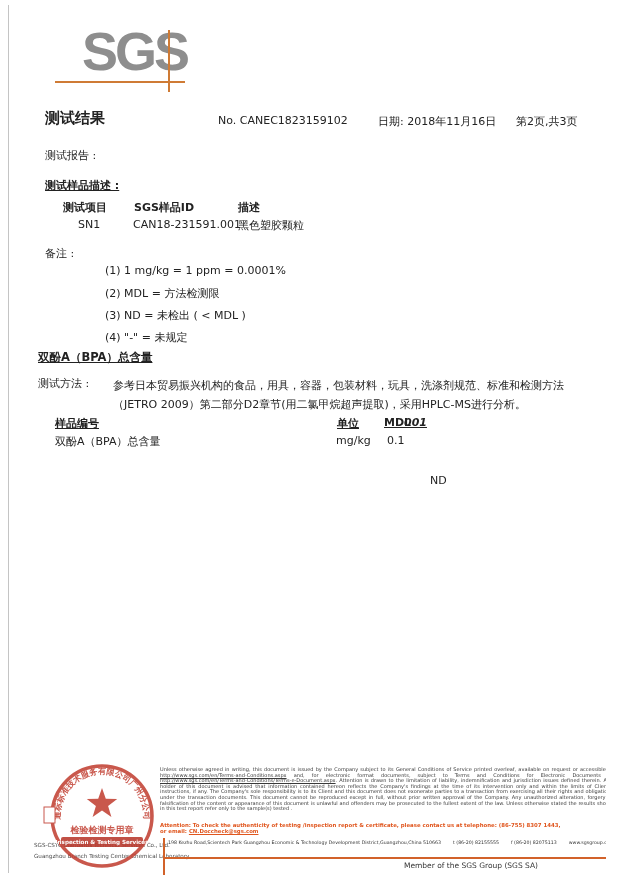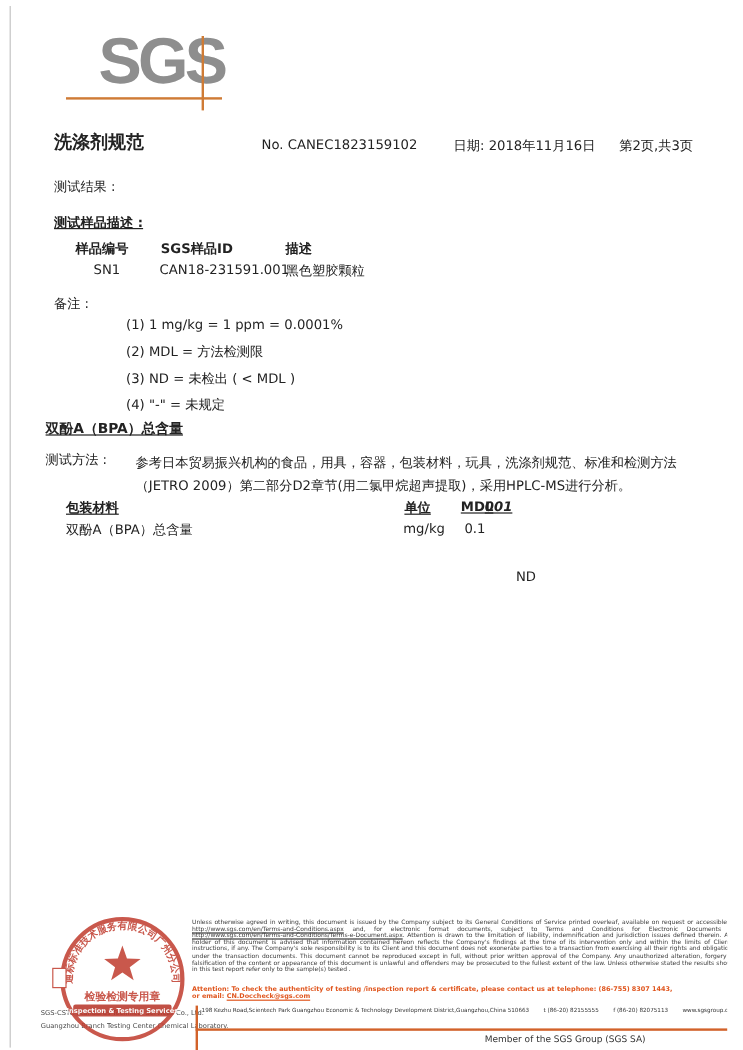--- a/index.html
+++ b/index.html
@@ -55,46 +55,46 @@
 <body>
 
 <div id="page">
 
   <div class="abs edge-line"></div>
 
   <div class="abs logo-text">SGS</div>
   <div class="abs logo-hline"></div>
   <div class="abs logo-vline"></div>
 
-  <div class="abs doc-title">洗涤剂规范</div>
+  <div class="abs doc-title">测试结果</div>
   <div class="abs report-no">No. CANEC1823159102</div>
   <div class="abs report-date">日期: 2018年11月16日</div>
   <div class="abs page-info">第2页,共3页</div>
 
-  <div class="abs lbl results-label">测试结果 :</div>
+  <div class="abs lbl results-label">测试报告 :</div>
   <div class="abs lbl sample-desc-label">测试样品描述 :</div>
 
-  <div class="abs lbl bold s-h1">样品编号</div>
+  <div class="abs lbl bold s-h1">测试项目</div>
   <div class="abs lbl bold s-h2">SGS样品ID</div>
   <div class="abs lbl bold s-h3">描述</div>
   <div class="abs lbl s-c1">SN1</div>
   <div class="abs lbl s-c2">CAN18-231591.001</div>
   <div class="abs lbl s-c3">黑色塑胶颗粒</div>
 
   <div class="abs lbl notes-label">备注 :</div>
   <div class="abs note-item" style="top:264px">(1) 1 mg/kg = 1 ppm = 0.0001%</div>
   <div class="abs note-item" style="top:286px">(2) MDL = 方法检测限</div>
   <div class="abs note-item" style="top:308px">(3) ND = 未检出 ( &lt; MDL )</div>
   <div class="abs note-item" style="top:330px">(4) "-" = 未规定</div>
 
   <div class="abs bpa-title">双酚A（BPA）总含量</div>
   <div class="abs lbl method-label">测试方法 :</div>
   <div class="abs method-text">参考日本贸易振兴机构的食品，用具，容器，包装材料，玩具，洗涤剂规范、标准和检测方法（JETRO 2009）第二部分D2章节(用二氯甲烷超声提取)，采用HPLC-MS进行分析。</div>
 
-  <div class="abs lbl bold ul r-h1">包装材料</div>
+  <div class="abs lbl bold ul r-h1">样品编号</div>
   <div class="abs lbl bold ul r-h2">单位</div>
   <div class="abs lbl bold ul r-h3">MDL</div>
   <div class="abs lbl bold ul it r-h4">001</div>
   <div class="abs lbl r-c1">双酚A（BPA）总含量</div>
   <div class="abs lbl r-c2">mg/kg</div>
   <div class="abs lbl r-c3">0.1</div>
   <div class="abs lbl r-c4">ND</div>
 
   <div class="abs disclaimer"><span>Unless otherwise agreed in writing, this document is issued by the Company subject to its General Conditions of Service printed overleaf, available on request or accessible at </span><span class="ul">http://www.sgs.com/en/Terms-and-Conditions.aspx</span><span> and, for electronic format documents, subject to Terms and Conditions for Electronic Documents at </span><span class="ul">http://www.sgs.com/en/Terms-and-Conditions/Terms-e-Document.aspx</span><span>. Attention is drawn to the limitation of liability, indemnification and jurisdiction issues defined therein. Any holder of this document is advised that information contained hereon reflects the Company's findings at the time of its intervention only and within the limits of Client's instructions, if any. The Company's sole responsibility is to its Client and this document does not exonerate parties to a transaction from exercising all their rights and obligations under the transaction documents. This document cannot be reproduced except in full, without prior written approval of the Company. Any unauthorized alteration, forgery or falsification of the content or appearance of this document is unlawful and offenders may be prosecuted to the fullest extent of the law. Unless otherwise stated the results shown in this test report refer only to the sample(s) tested .</span></div>
 

